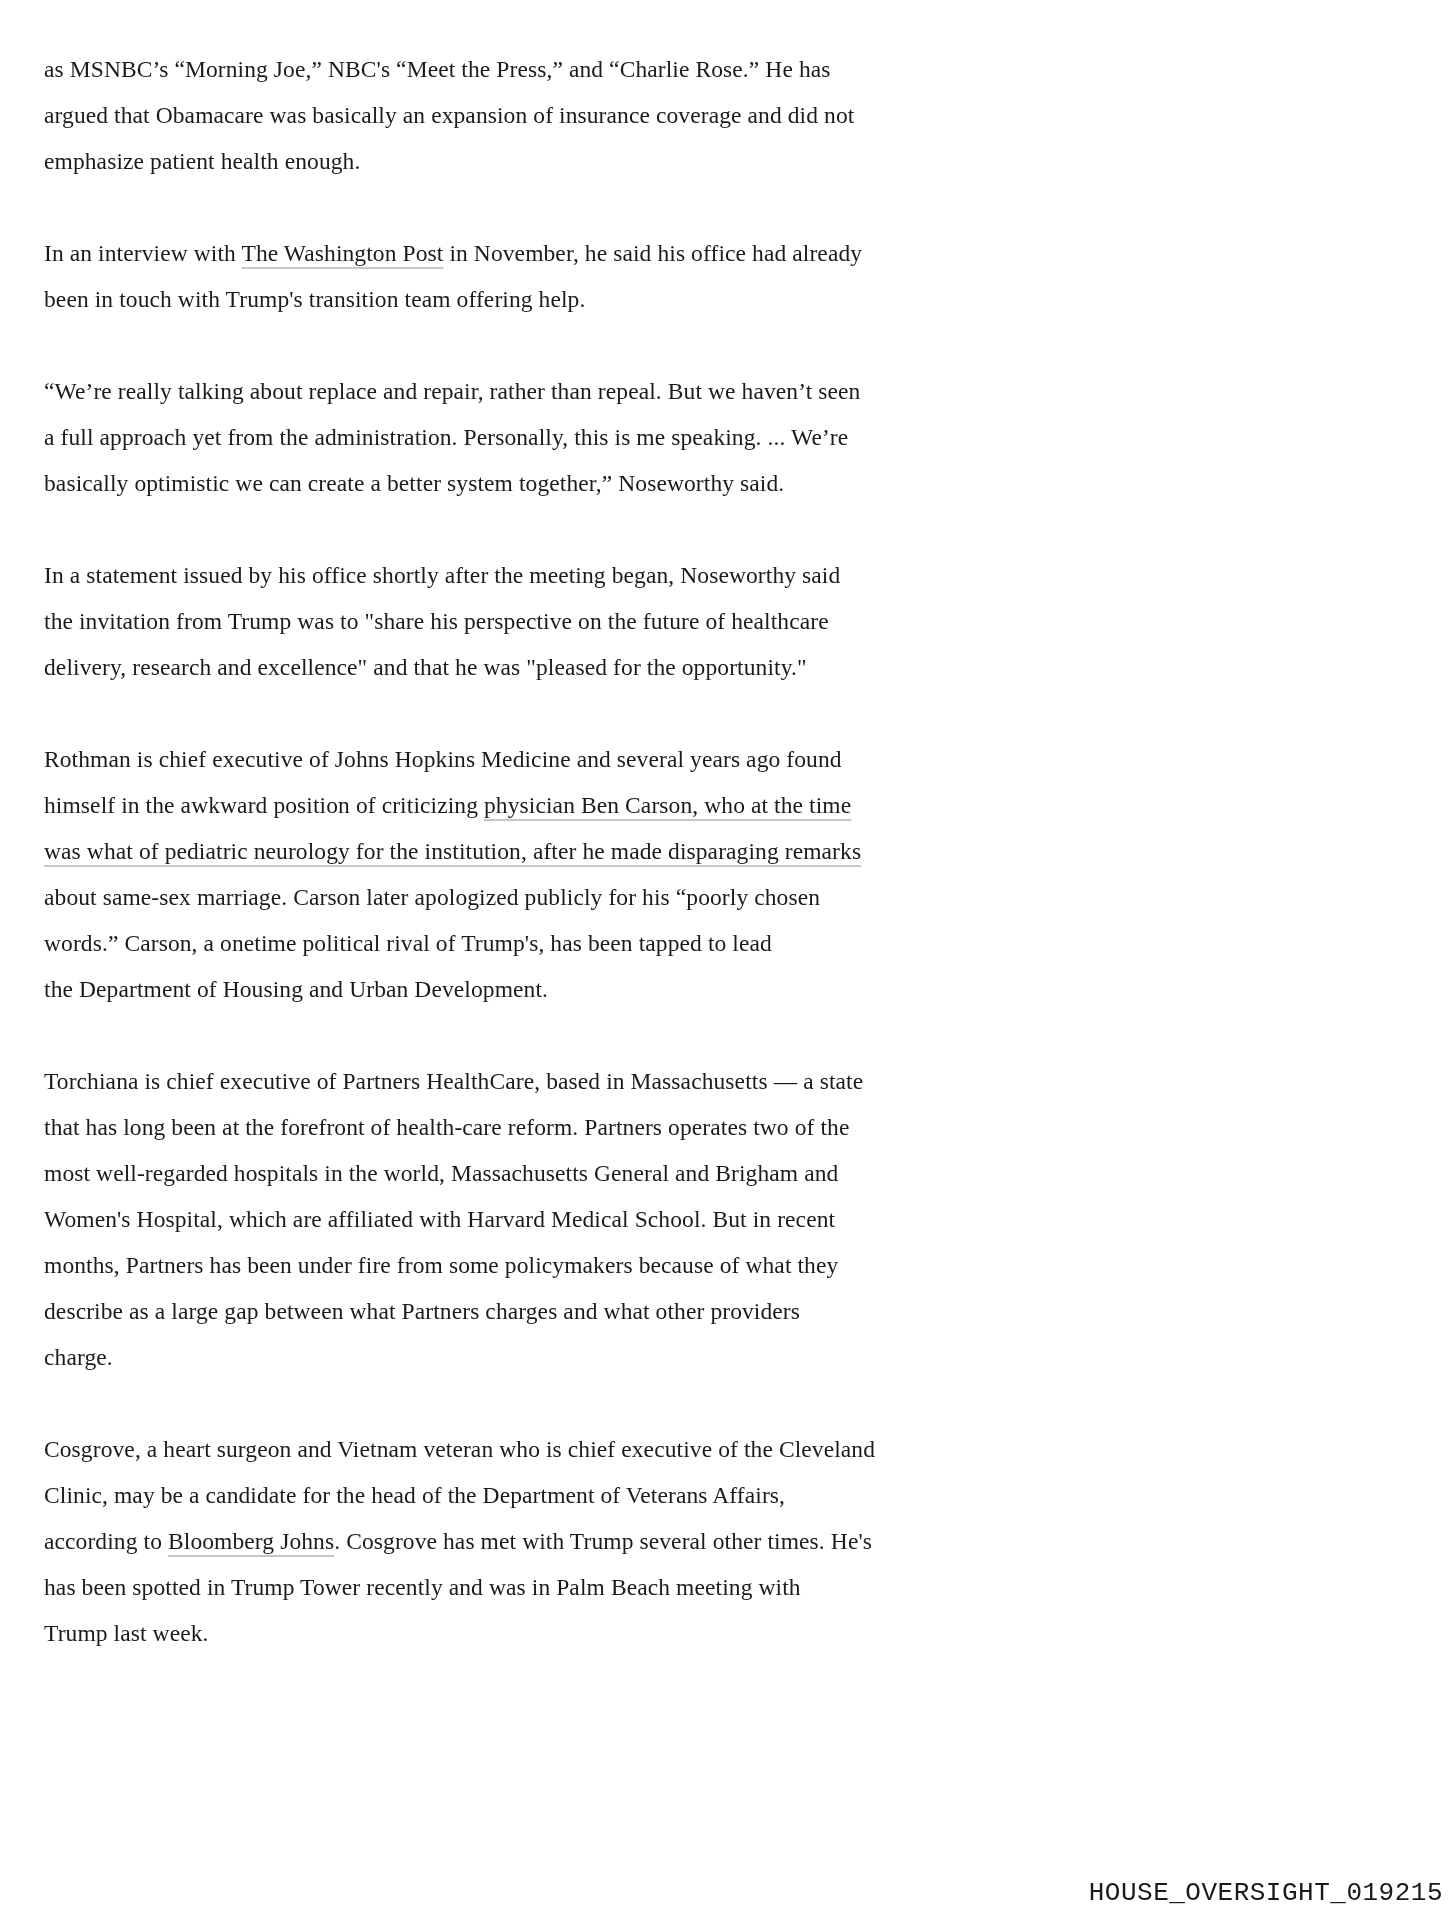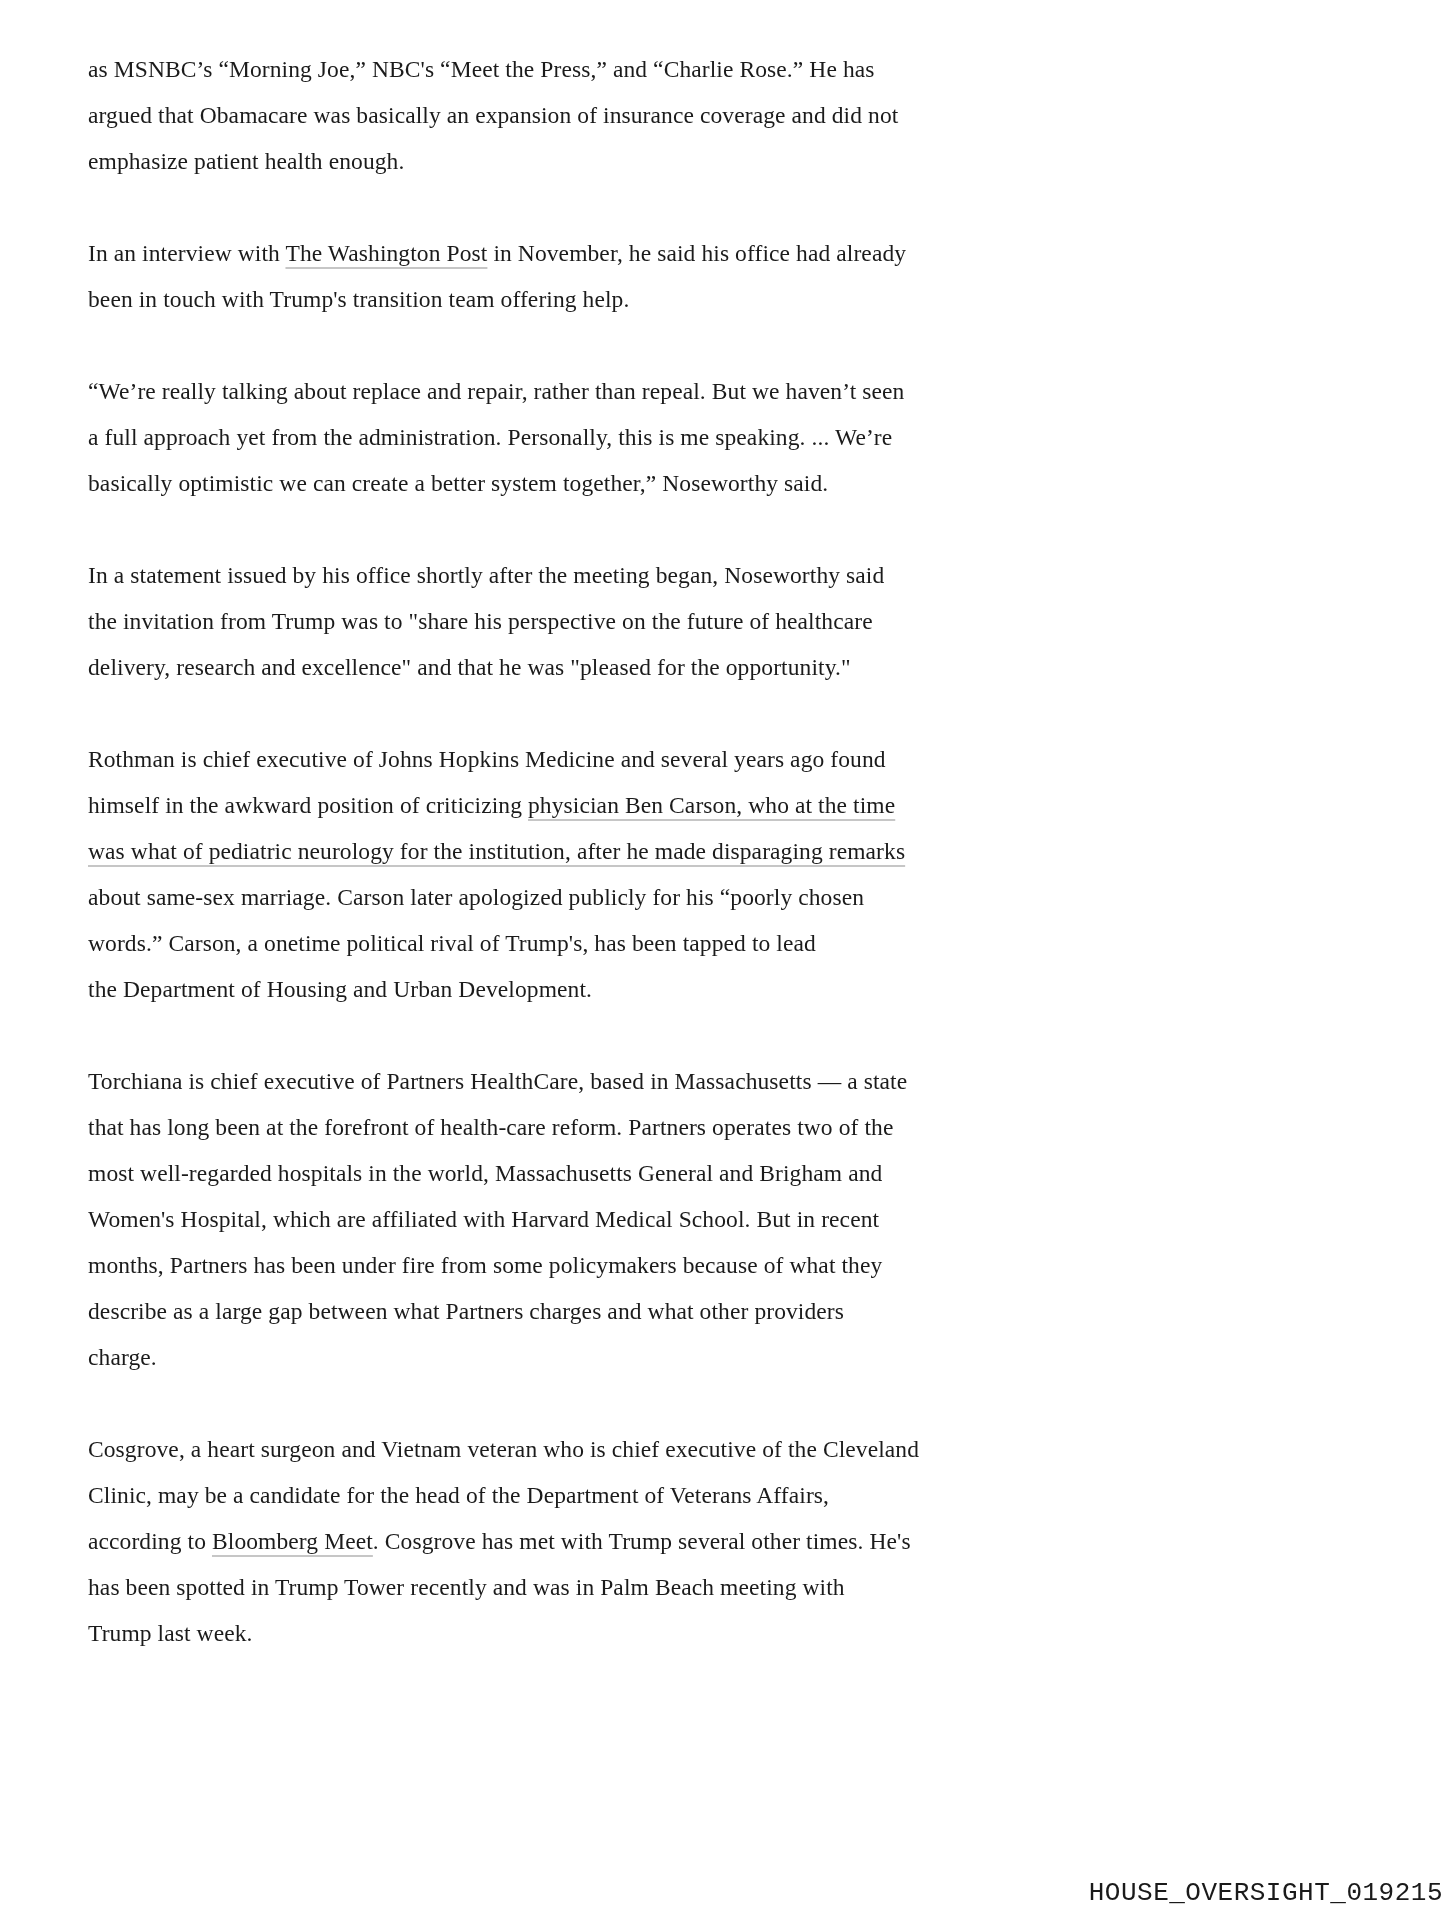--- a/index.html
+++ b/index.html
@@ -25,21 +25,20 @@
   .article p {
     margin: 0 0 46px 0;
     padding: 0;
   }
   .ln {
     display: block;
     font-size: 23.5px;
     line-height: 46px;
     white-space: pre;
     letter-spacing: 0.1px;
-    margin-left: 44px;
   }
   .link {
     text-decoration: underline;
     text-decoration-color: #c6c6c6;
     text-decoration-thickness: 2px;
     text-underline-offset: 6px;
     cursor: pointer;
   }
   .bates {
     position: absolute;
@@ -95,21 +94,21 @@
       <span class="ln"><span>most well-regarded hospitals in the world, Massachusetts General and Brigham and</span></span>
       <span class="ln"><span>Women's Hospital, which are affiliated with Harvard Medical School. But in recent</span></span>
       <span class="ln"><span>months, Partners has been under fire from some policymakers because of what they</span></span>
       <span class="ln"><span>describe as a large gap between what Partners charges and what other providers</span></span>
       <span class="ln"><span>charge.</span></span>
     </p>
 
     <p>
       <span class="ln"><span>Cosgrove, a heart surgeon and Vietnam veteran who is chief executive of the Cleveland</span></span>
       <span class="ln"><span>Clinic, may be a candidate for the head of the Department of Veterans Affairs,</span></span>
-      <span class="ln"><span>according to </span><span class="link">Bloomberg Meet</span><span>. Cosgrove has met with Trump several other times. He's</span></span>
+      <span class="ln"><span>according to </span><span class="link">Bloomberg Johns</span><span>. Cosgrove has met with Trump several other times. He's</span></span>
       <span class="ln"><span>has been spotted in Trump Tower recently and was in Palm Beach meeting with</span></span>
       <span class="ln"><span>Trump last week.</span></span>
     </p>
 
   </article>
 
   <div class="bates">HOUSE_OVERSIGHT_019215</div>
 </div>
 
 </body></html>

